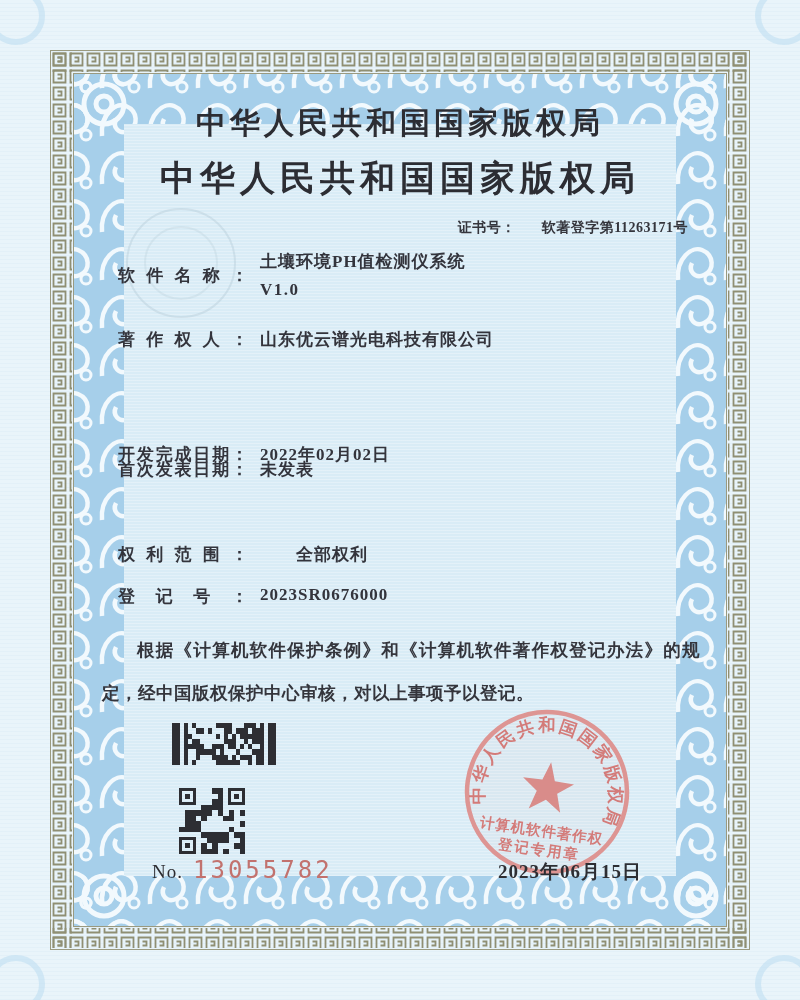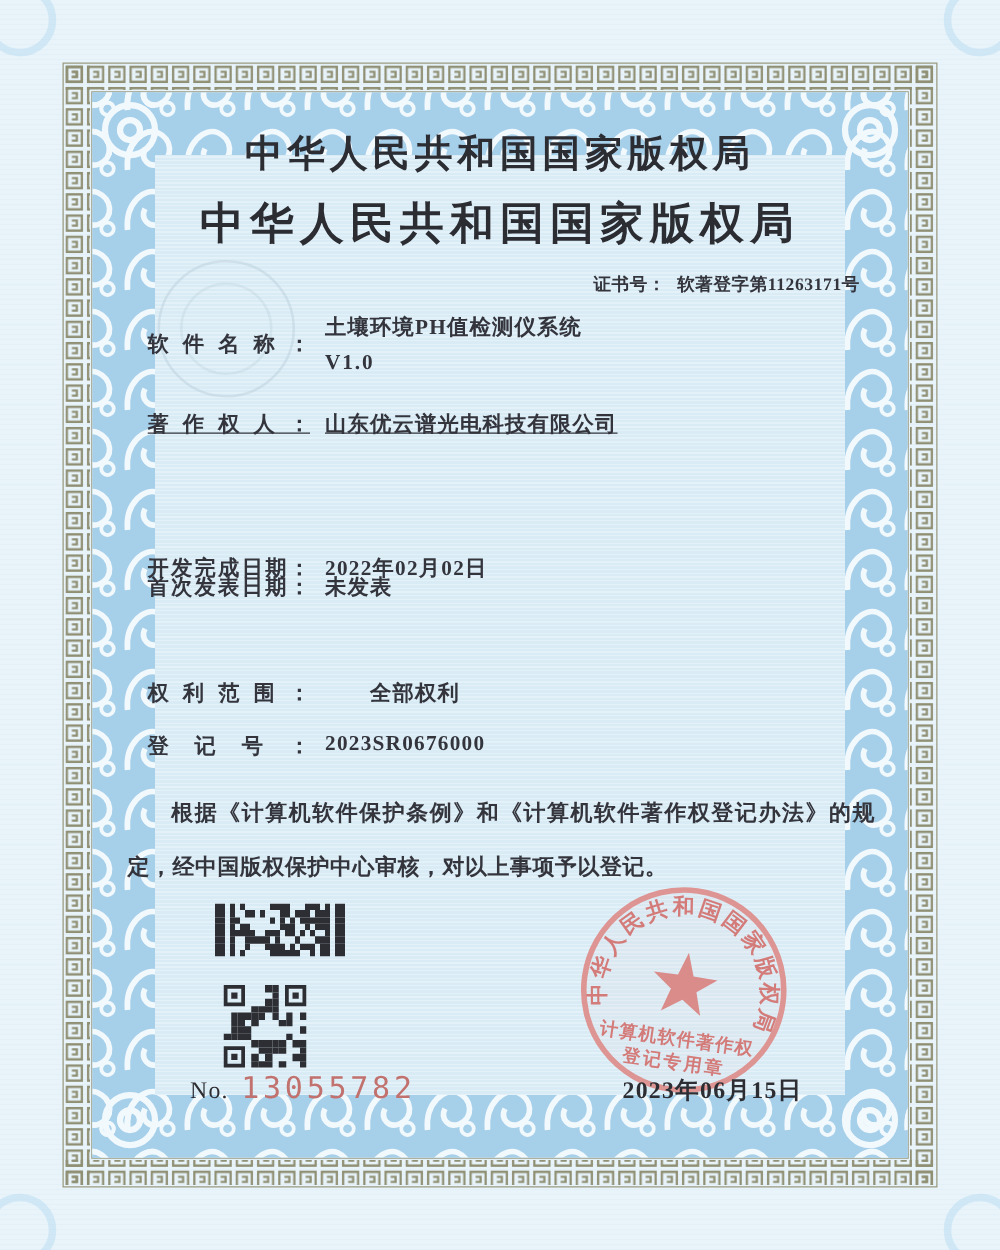--- a/index.html
+++ b/index.html
@@ -11,34 +11,34 @@
   .texture{position:absolute;left:124px;top:124px;width:552px;height:752px;z-index:1;
            background-image:repeating-linear-gradient(0deg,rgba(255,255,255,.28) 0 1px,transparent 1px 3px);}
   .content{position:absolute;inset:0;z-index:2;color:#33343c;}
 
   .authority{position:absolute;top:103px;left:0;width:100%;text-align:center;
              font-size:30px;font-weight:bold;letter-spacing:4px;color:#2c2d33;}
   .cert-title{position:absolute;top:155px;left:0;width:100%;text-align:center;
               font-size:35px;font-weight:bold;letter-spacing:5px;color:#2c2d33;}
   .certno{position:absolute;top:219px;right:112px;font-size:14px;font-weight:bold;
           letter-spacing:.5px;white-space:nowrap;color:#34353c;}
-  .certno .lab{margin-right:9px;}
+  .certno .lab{margin-right:26px;}
 
   .watermark{position:absolute;left:126px;top:208px;width:106px;height:106px;
              border:2px solid rgba(165,188,202,.30);border-radius:50%;}
   .watermark::after{content:"";position:absolute;left:16px;top:16px;right:16px;bottom:16px;
              border:2px solid rgba(165,188,202,.20);border-radius:50%;}
 
   .row{position:absolute;left:118px;display:flex;align-items:flex-start;
        font-size:17px;font-weight:bold;color:#33343c;}
   .f-label{display:inline-block;width:130px;text-align:justify;text-align-last:justify;
            flex:0 0 130px;overflow:hidden;max-height:26px;}
   .f-value{margin-left:12px;letter-spacing:1px;white-space:nowrap;}
   .f-value .line2{display:block;margin-top:7px;letter-spacing:1.5px;}
-  .r-name{top:250px;align-items:center;} .r-owner{top:328px;text-decoration:underline;} .r-dev{top:415px;margin-top:28px;} .r-pub{top:458px;}
+  .r-name{top:250px;align-items:center;} .r-owner{top:328px;} .r-dev{top:415px;margin-top:28px;} .r-pub{top:458px;}
   .r-acq{top:500px;} .r-scope{top:543px;gap:36px;} .r-reg{top:585px;}
 
   .statement{position:absolute;left:102px;top:629px;width:598px;font-size:17.5px;
              font-weight:600;line-height:43px;text-align:justify;text-indent:2em;
              letter-spacing:.5px;color:#34353c;}
 
   #barcode{position:absolute;left:172px;top:723px;display:grid;
            grid-template-columns:repeat(26,4px);grid-auto-rows:5.25px;}
   .bc{width:4px;height:5.25px;} .bc.on{background:#2d2e33;}
 

